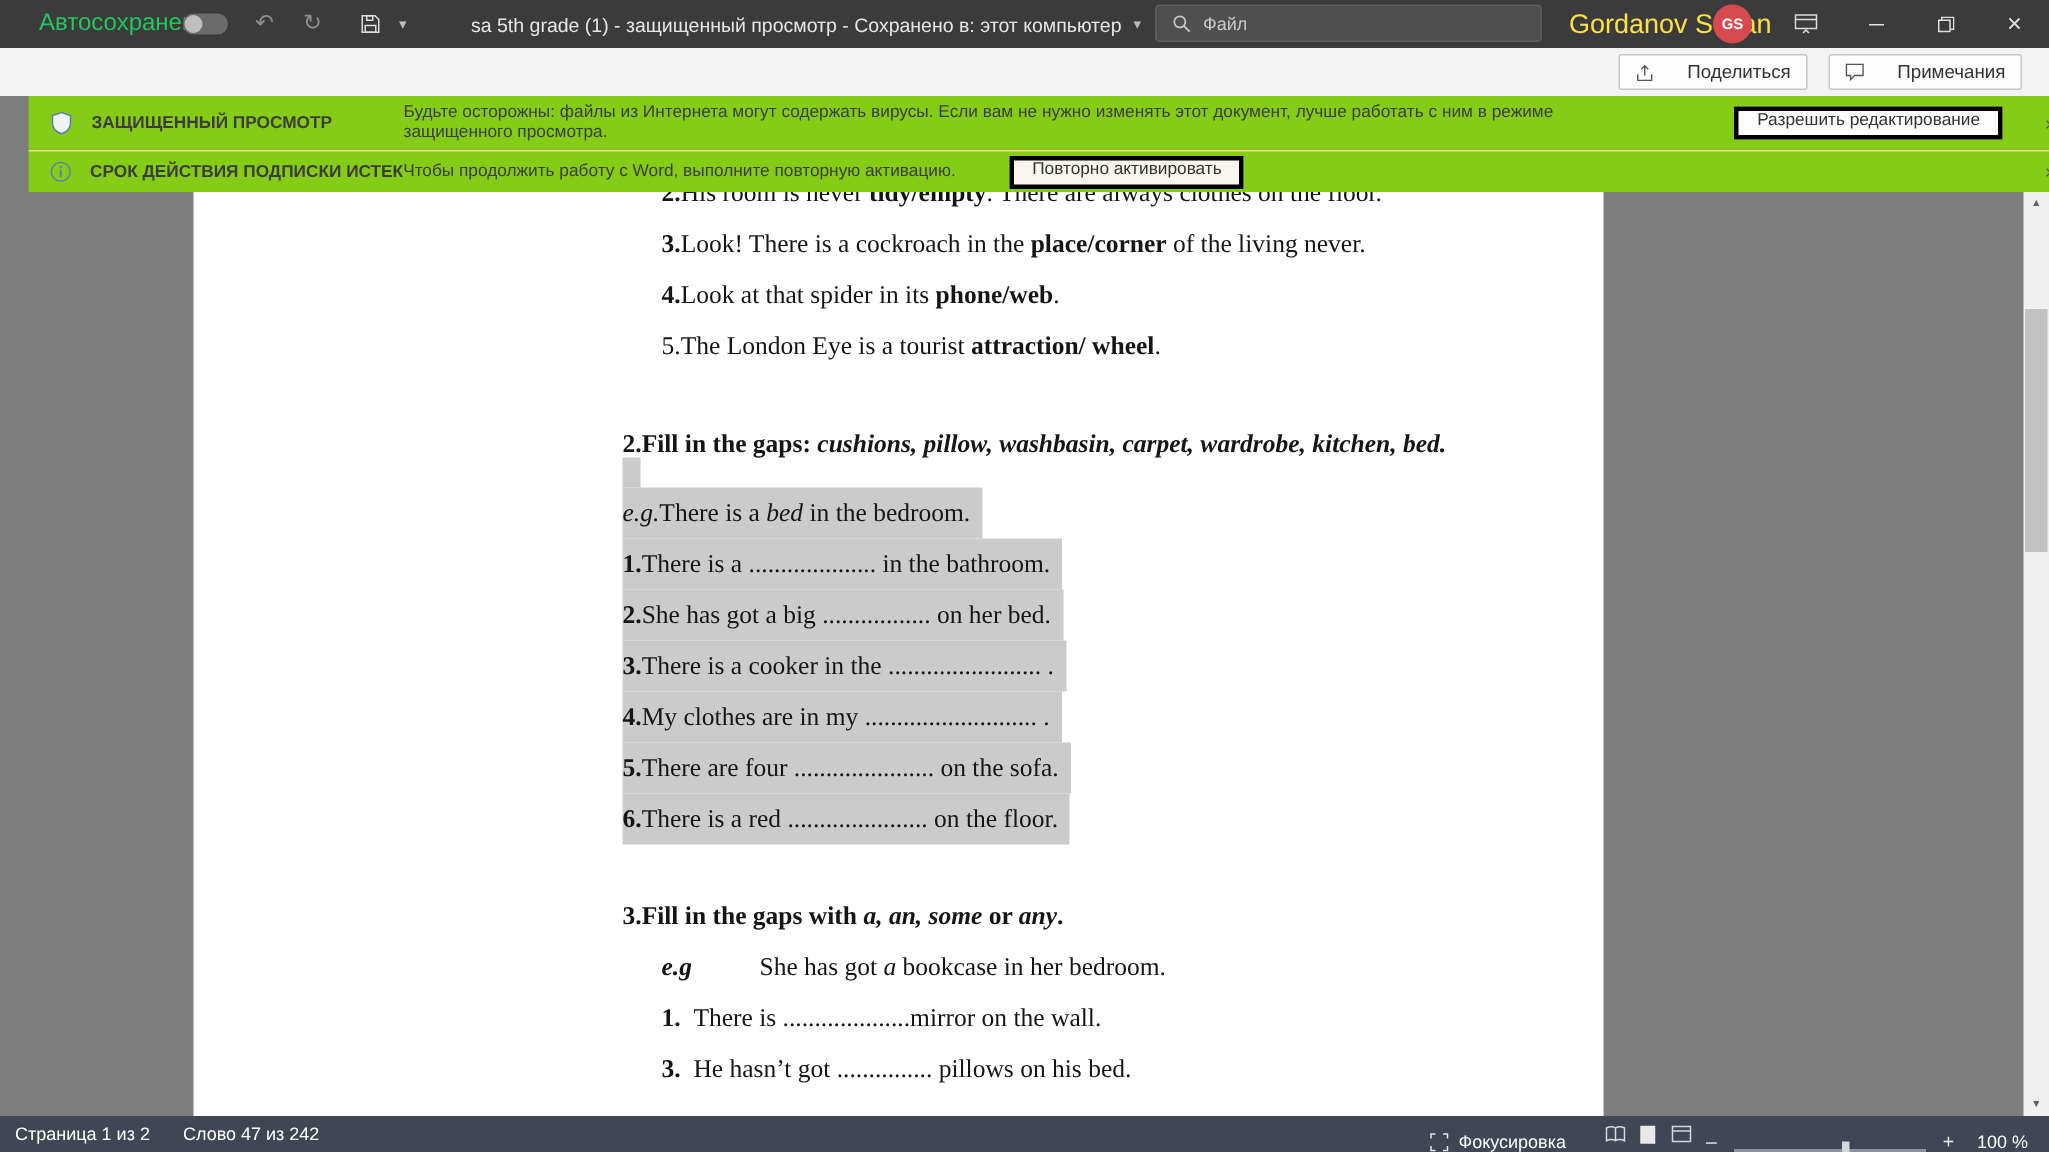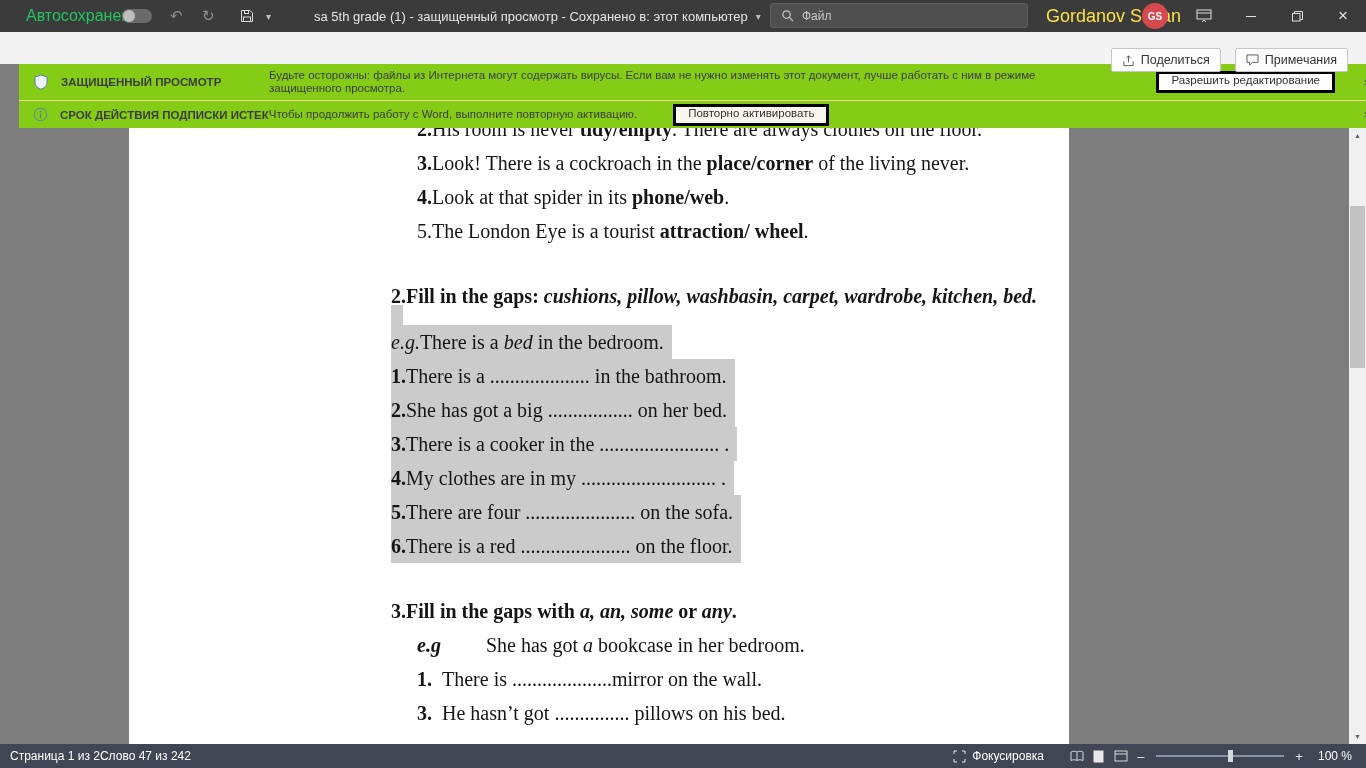--- a/index.html
+++ b/index.html
@@ -21,58 +21,58 @@
   .tb-search span { color:#c9c9c9; font-size:12px; }
   .tb-user { font-size:18px; color:#fde047; white-space:nowrap;text-align:right; }
   .avatar { width:26px; height:26px; border-radius:50%; background:#d6494f; color:#fff; font-size:10px; font-weight:bold; display:flex; align-items:center; justify-content:center; top:3px; }
   .winbtn { width:46px; justify-content:center; color:#e0e0e0; cursor:default; }
   .winbtn.close-x { font-size:17px; }
 
   
   .ribbonrow { position:absolute; top:32px; left:0; width:1366px; height:32px; background:#f3f3f3; display:flex; align-items:center; padding-left:6px; z-index:29; }
   .rtab { padding:0 13px; font-size:13px; color:#3a3a3a; line-height:32px; white-space:nowrap; }
   .ribbon-right { position:absolute; right:18px; top:4px; display:flex; gap:14px; }
-  .rb-btn { height:24px; border:1px solid #c6c6c6; background:#fdfdfd; border-radius:2px; display:inline-flex; align-items:center; gap:6px; padding:0 10px; font-size:12.5px; color:#333;margin-top:12px; }
+  .rb-btn { height:24px; border:1px solid #c6c6c6; background:#fdfdfd; border-radius:2px; display:inline-flex; align-items:center; gap:22px; padding:0 10px; font-size:12.5px; color:#333; }
 
   
   .banner { position:absolute; left:0; width:1366px; background:#84cc16; display:flex; align-items:center; z-index:28;margin-left:19px; }
   .banner1 { top:64px; height:36px; }
   .banner2 { top:100px; height:28px; border-top:1px solid #f2dc90; }
   .banner .bicon { margin-left:14px; flex:0 0 auto; display:flex; }
   .blabel { min-width:208px; margin-left:12px; font-weight:bold; font-size:11.5px; color:#3c3c3c; white-space:nowrap; }
   .bmsg { font-size:11.5px; line-height:13px; color:#3c3c3c; max-width:780px; }
   .banner-btn { height:22px; border:3px solid #000000; background:#fdfdfd; padding:0 12px; font-size:11.5px; color:#333; white-space:nowrap; flex:0 0 auto; }
   .banner1 .banner-btn { margin-left:auto; margin-right:18px; }
   .banner2 .banner-btn { margin-left:36px; background:#f8f6ee; }
   .bclose { width:28px; text-align:center; font-size:13px; color:#5a5a5a; margin-right:4px; flex:0 0 auto; }
   .banner1 .bclose, .banner2 .bclose { margin-left:0; }
   .banner2 .spacer { flex:1; }
 
   
   .docarea { position:absolute; top:128px; left:0; width:1366px; height:616px; background:#7e7e7e; overflow:hidden; z-index:10; }
   .page { position:absolute; left:129px; top:-16px; width:940px; height:720px; background:#ffffff; }
-  .doc-content { font-family:"Liberation Serif", serif; font-size:20px; color:#151515; }
+  .doc-content { font-family:"Liberation Serif", serif; font-size:17px; color:#151515;margin-left:24px; }
   .doc-line { line-height:34px; height:34px; margin-left:262px; width:fit-content; white-space:nowrap; }
   .doc-line.indent { margin-left:288px; }
   .doc-line.blank { height:31px; }
   .doc-line.pilcrow { height:20px; width:12px; margin-top:-8px; }
   .doc-line.hl { background:#cbcbcb; padding-right:8px; }
   .b { font-weight:bold; } .i { font-style:italic; }
   .tab { display:inline-block; width:45px; }
 
   
   .vscroll { position:absolute; top:128px; right:0; width:17px; height:616px; background:#f0f0f0; z-index:20; }
   .scroll-arrow { width:17px; height:15px; display:flex; align-items:center; justify-content:center; font-size:7px; color:#606060; }
   .scroll-arrow.down { position:absolute; bottom:0; }
   .vthumb { position:absolute; top:78px; left:1px; width:15px; height:162px; background:#c2c2c2; }
 
   
   .statusbar { position:absolute; bottom:0; left:0; width:1366px; height:24px; background:#404653; color:#fff; display:flex; align-items:center; font-size:12px; z-index:40; }
-  .sb-left { display:flex; padding-left:10px; }
-  .sb-right { position:absolute; right:0; top:0; height:24px; display:flex; align-items:center; padding-right:14px; }
+  .sb-left { display:flex; gap:22px; padding-left:10px; }
+  .sb-right { position:absolute; right:0; top:0; height:24px; display:flex; align-items:flex-end; padding-right:14px; }
   .sb-item { white-space:nowrap; }
   .focus-group { display:flex; align-items:center; gap:6px; margin-right:22px; }
   .view-ic { width:22px; height:24px; display:flex; align-items:center; justify-content:center; }
   .zoom-minus, .zoom-plus { width:18px; text-align:center; font-size:13px; color:#e8e8e8; }
   .zoom-track { width:128px; height:2px; background:#8b92a3; position:relative; margin:0 6px; }
   .zoom-thumb { position:absolute; left:56%; top:-5px; width:5px; height:12px; background:#d2d6dd; }
   .zoom-label { margin-left:10px; }
 </style>
 </head>
 <body>

